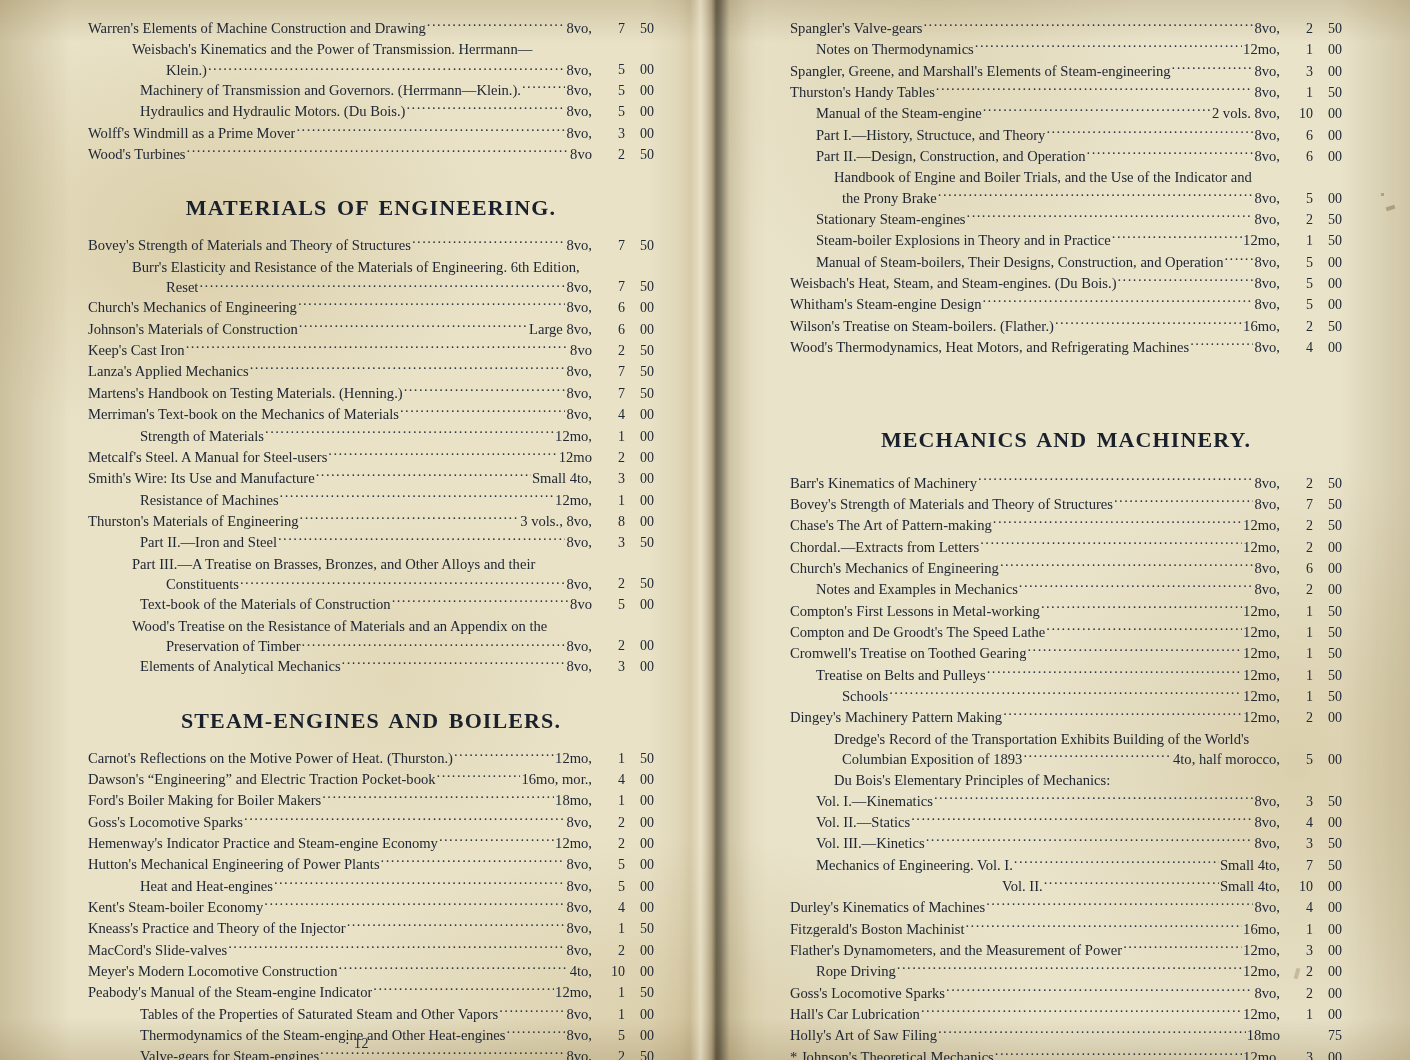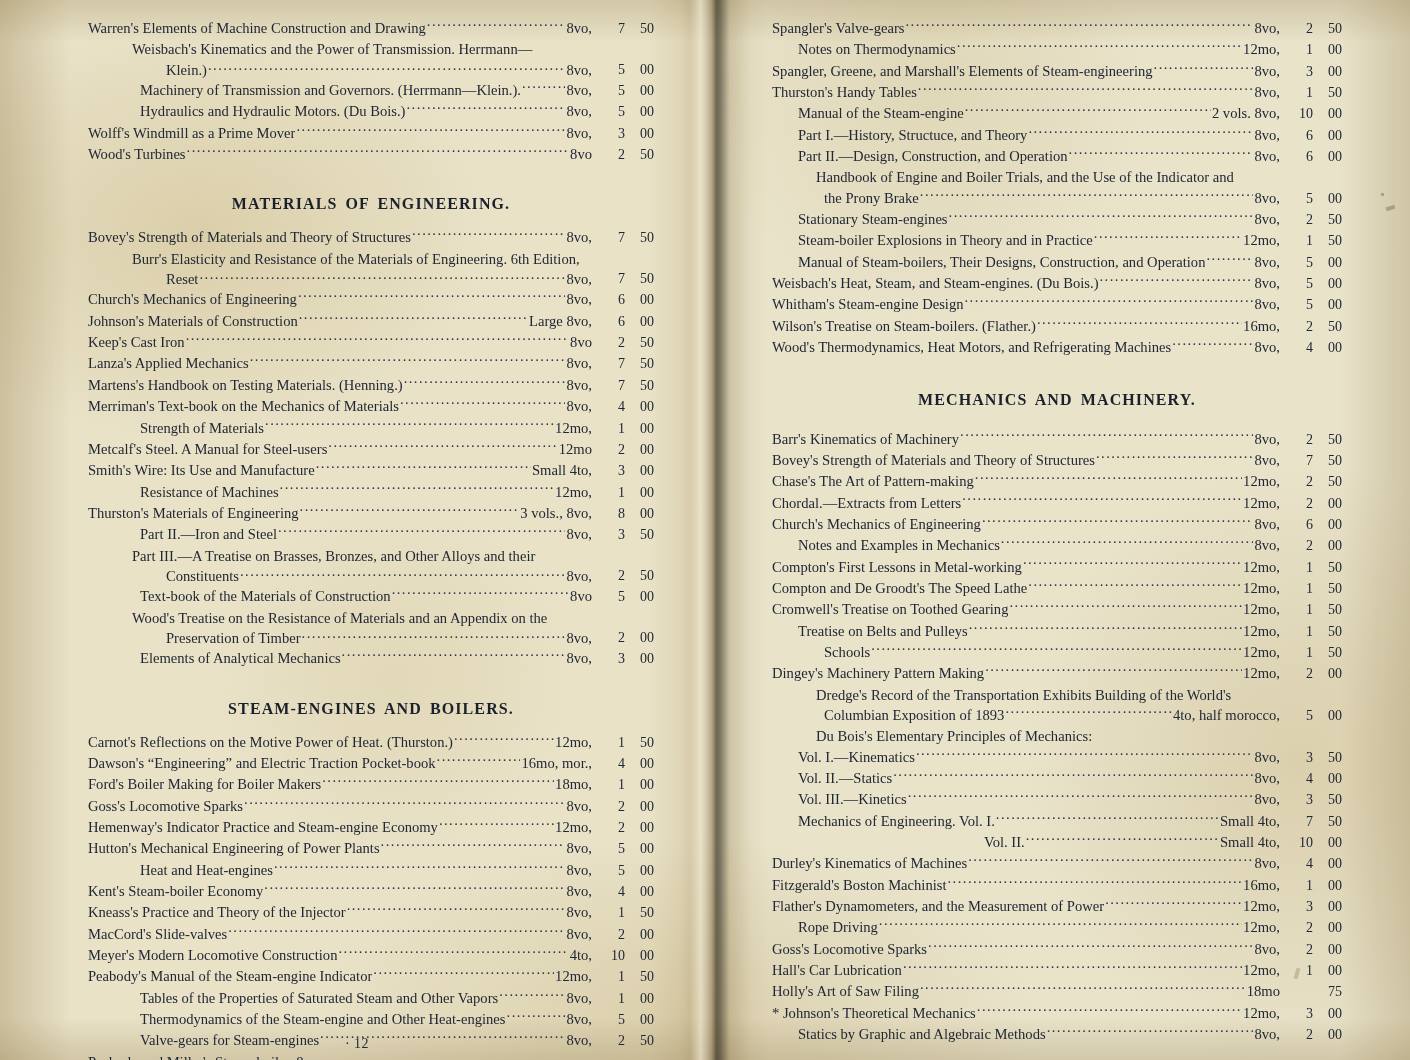--- a/index.html
+++ b/index.html
@@ -97,33 +97,33 @@
   }
   .page.left  { left: 0;    width: 714px; }
   .page.right { left: 714px; width: 696px; }
 
   .page-body {
     position: absolute;
     top: 18px;
     bottom: 34px;
   }
   .page.left  .page-body { left: 88px;  right: 60px; }
-  .page.right .page-body { left: 58px;  right: 68px; }
+  .page.right .page-body { left: 76px;  right: 68px; }
 
   
   .section-head {
     text-align: center;
-    font-size: 16px;
+    font-size: 22px;
     letter-spacing: 1.1px;
     font-weight: 700;
     word-spacing: 3px;
     margin: 30px 0 14px 0;
     color: #1a212c;
   }
-  .page.right .section-head { margin: 32px 0 20px 0; }
+  .page.right .section-head { margin: 68px 0 20px 0; }
 
   
   .entry {
     display: flex;
     align-items: baseline;
     font-size: 14.6px;
     line-height: 20.35px;
     white-space: nowrap;
     color: #212835;
   }

